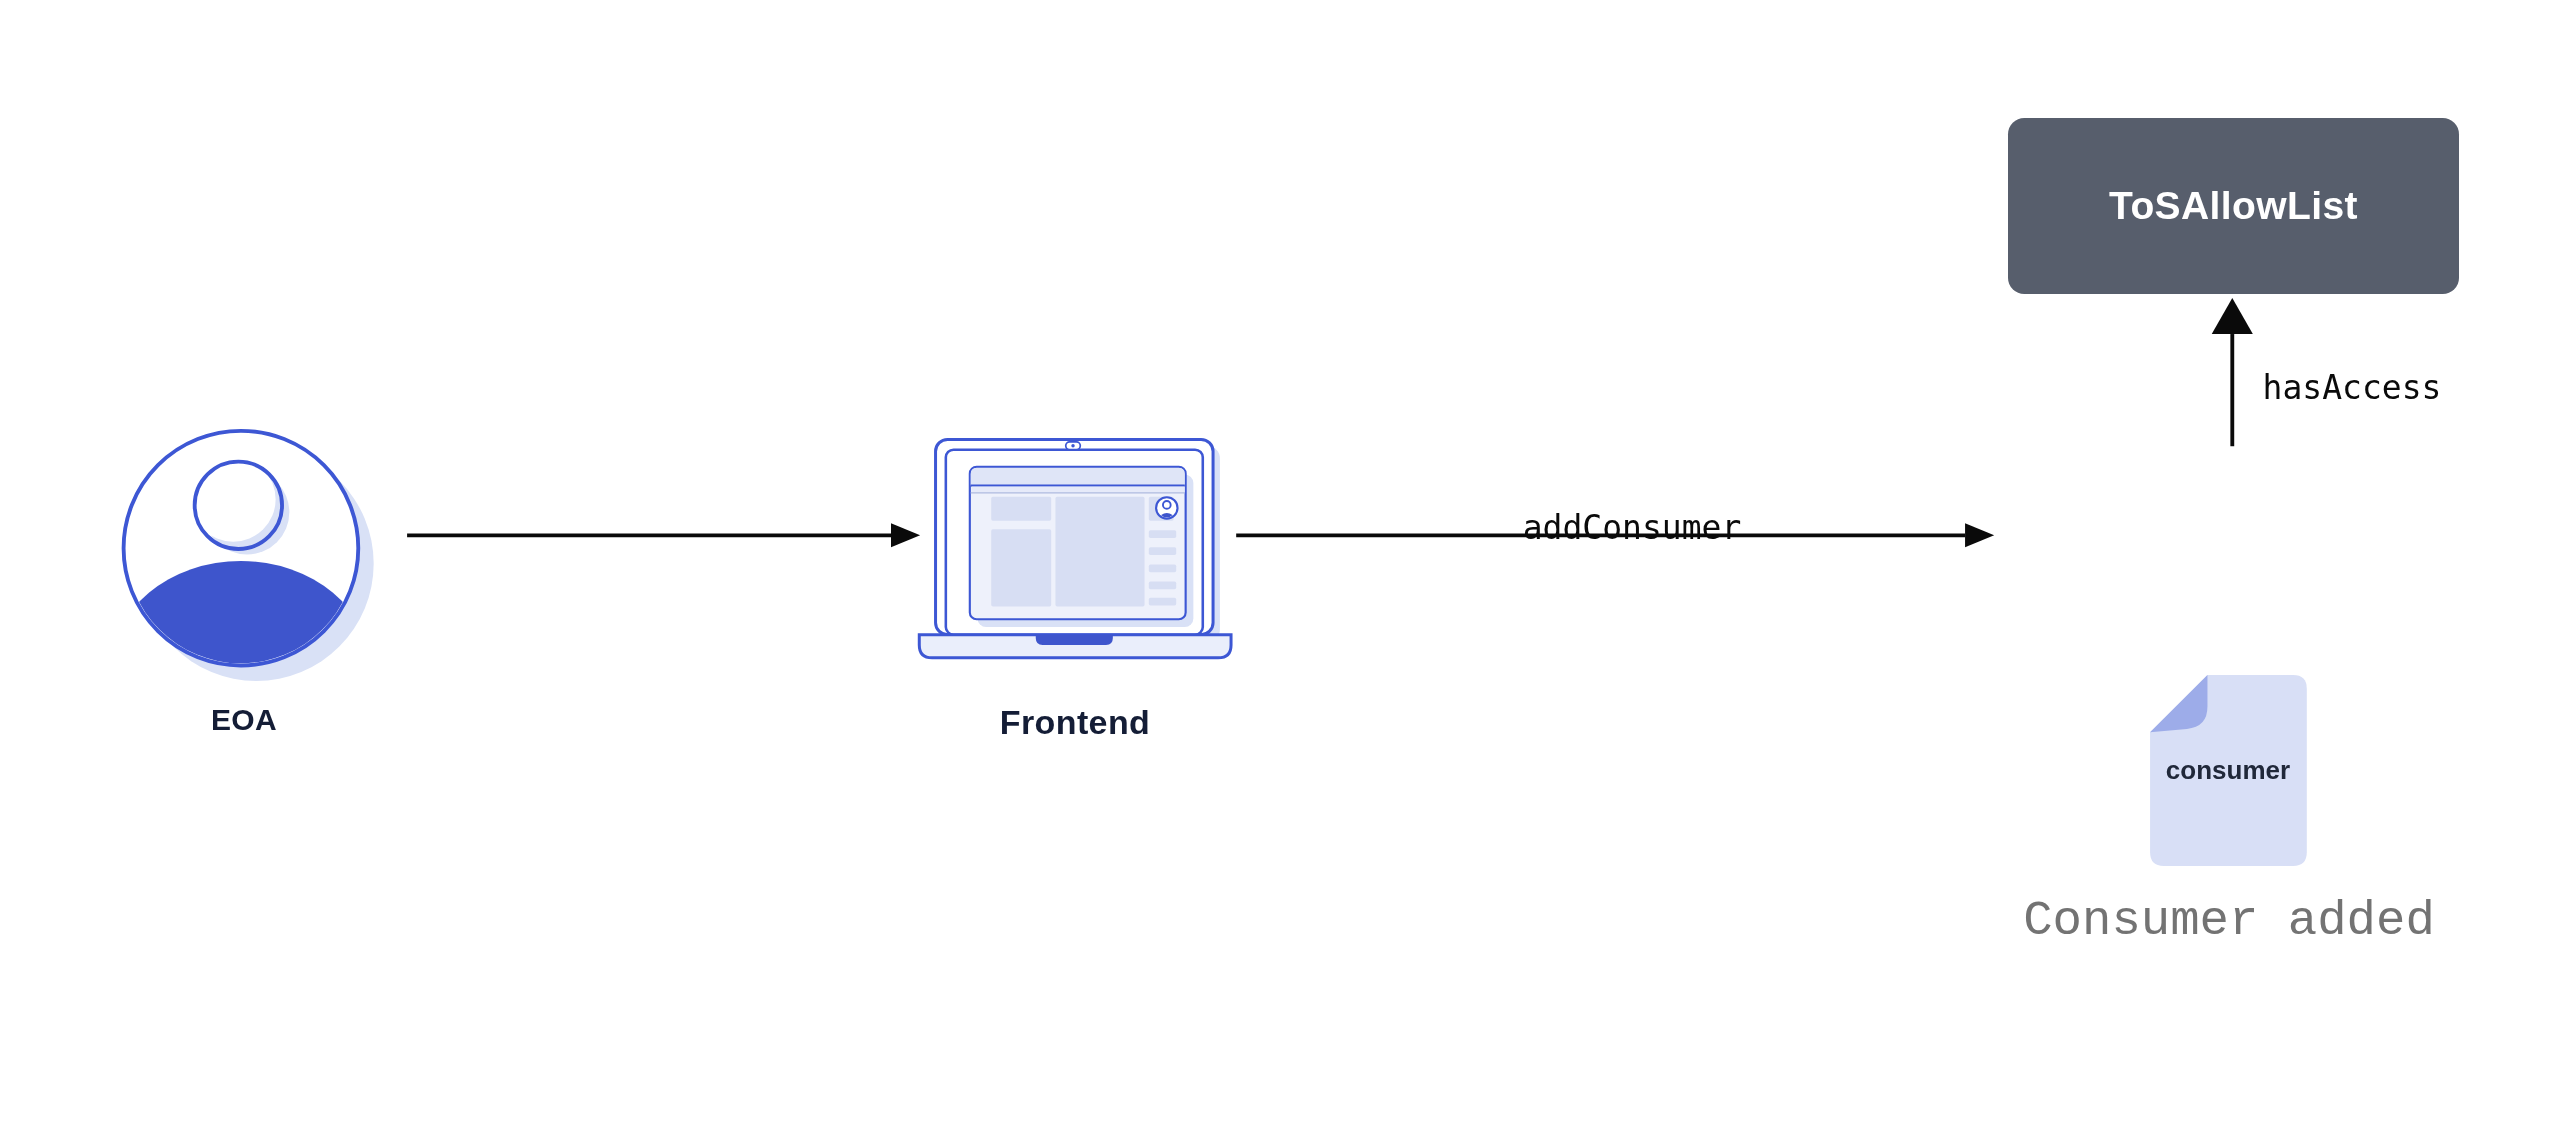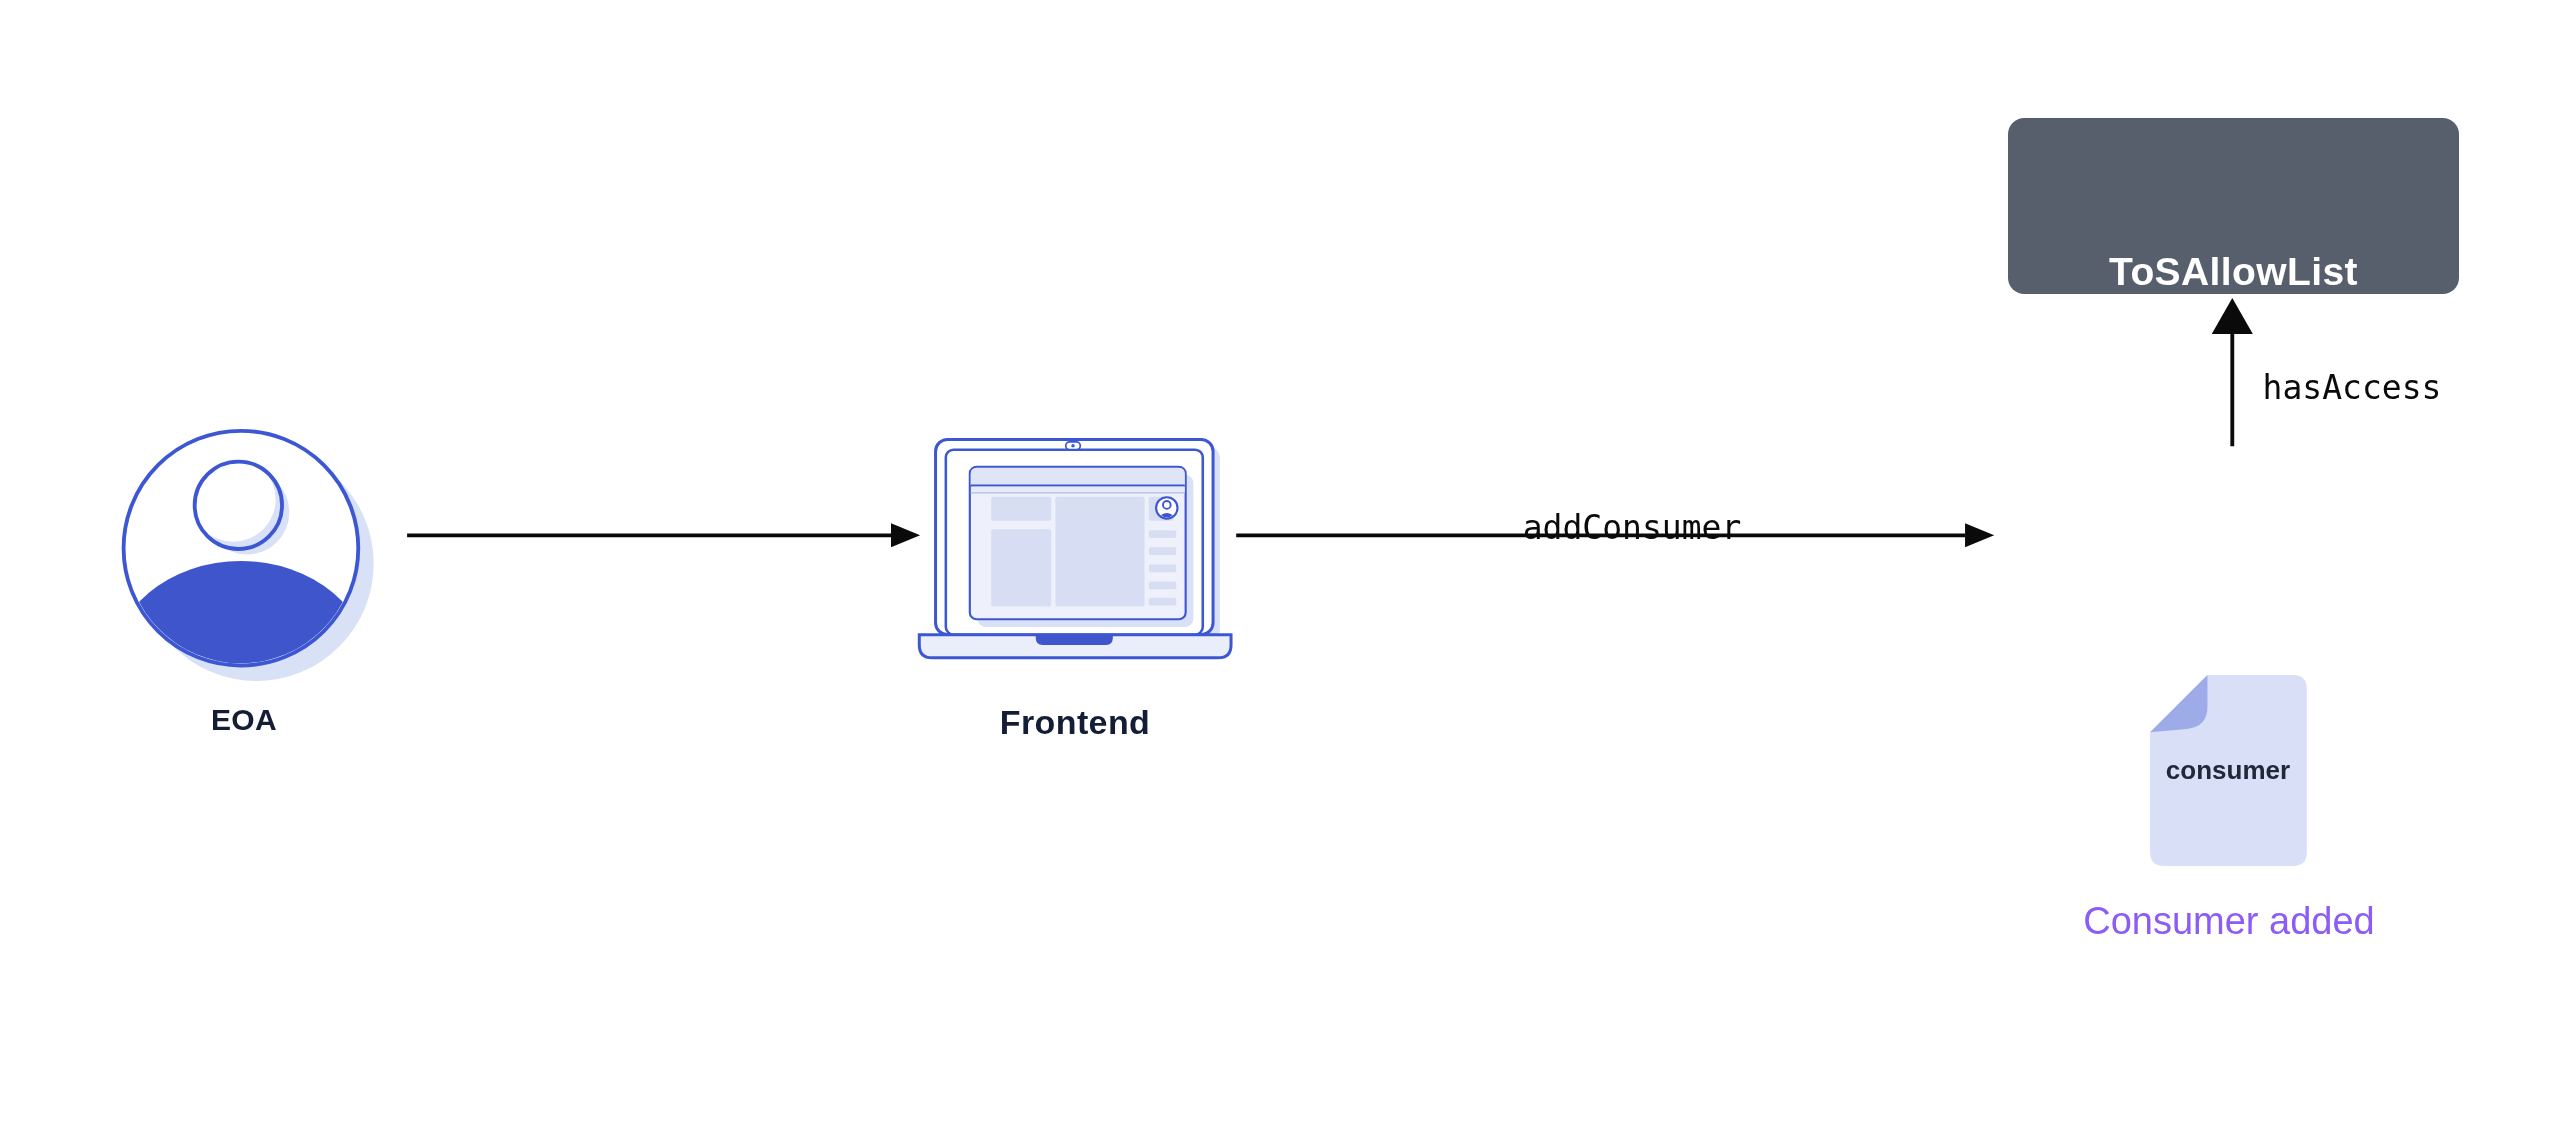--- a/index.html
+++ b/index.html
@@ -29,27 +29,27 @@
   .node-label{
     font-weight:bold;font-size:30px;color:var(--label-ink);
     white-space:nowrap;letter-spacing:0.4px;
   }
   .node-label.frontend{font-size:34px;}
   .code-label{
     font-family:"DejaVu Sans Mono", monospace;
     font-size:33px;color:var(--line-ink);white-space:nowrap;
   }
   .caption-label{
-    font-size:38px;color:#8b5cf6;white-space:nowrap;
+    font-size:49px;color:#737373;white-space:nowrap;font-family:Liberation Mono, monospace;
   }
   .doc-label{
     font-size:26px;color:#20283a;white-space:nowrap;
   }
   .node-box{
-    position:absolute;display:flex;align-items:flex-end;justify-content:center;
+    position:absolute;display:flex;align-items:center;justify-content:center;
     background:var(--node-bg);border-radius:16.3px;
   }
   .node-box .box-label{
     color:var(--node-text);font-weight:bold;font-size:39px;
     white-space:nowrap;letter-spacing:0.4px;
   }
 </style>
 </head>
 <body>
 

